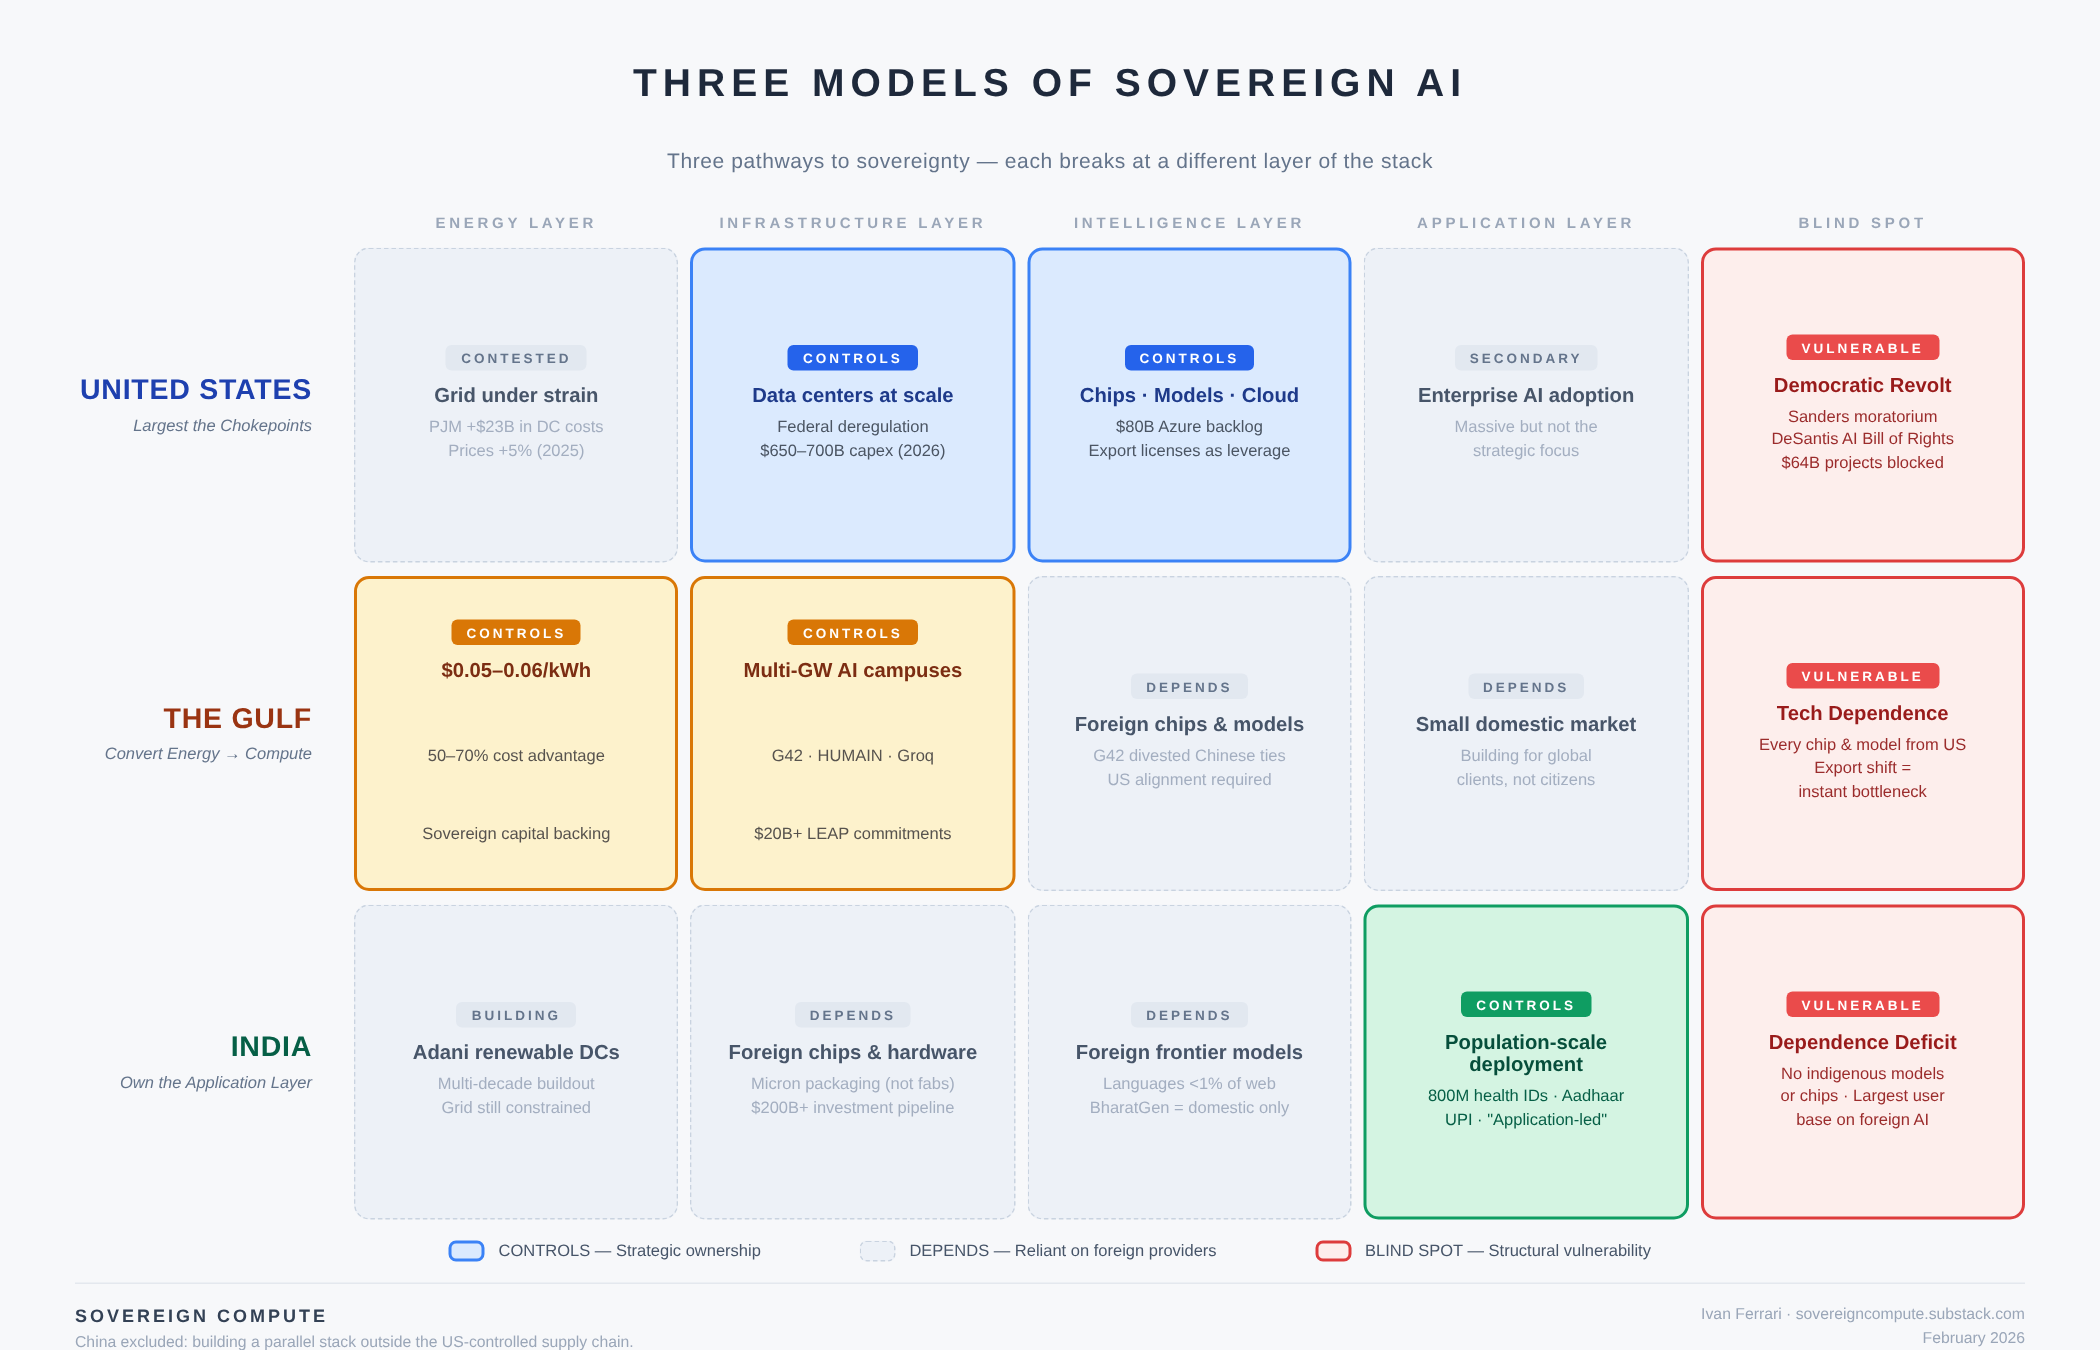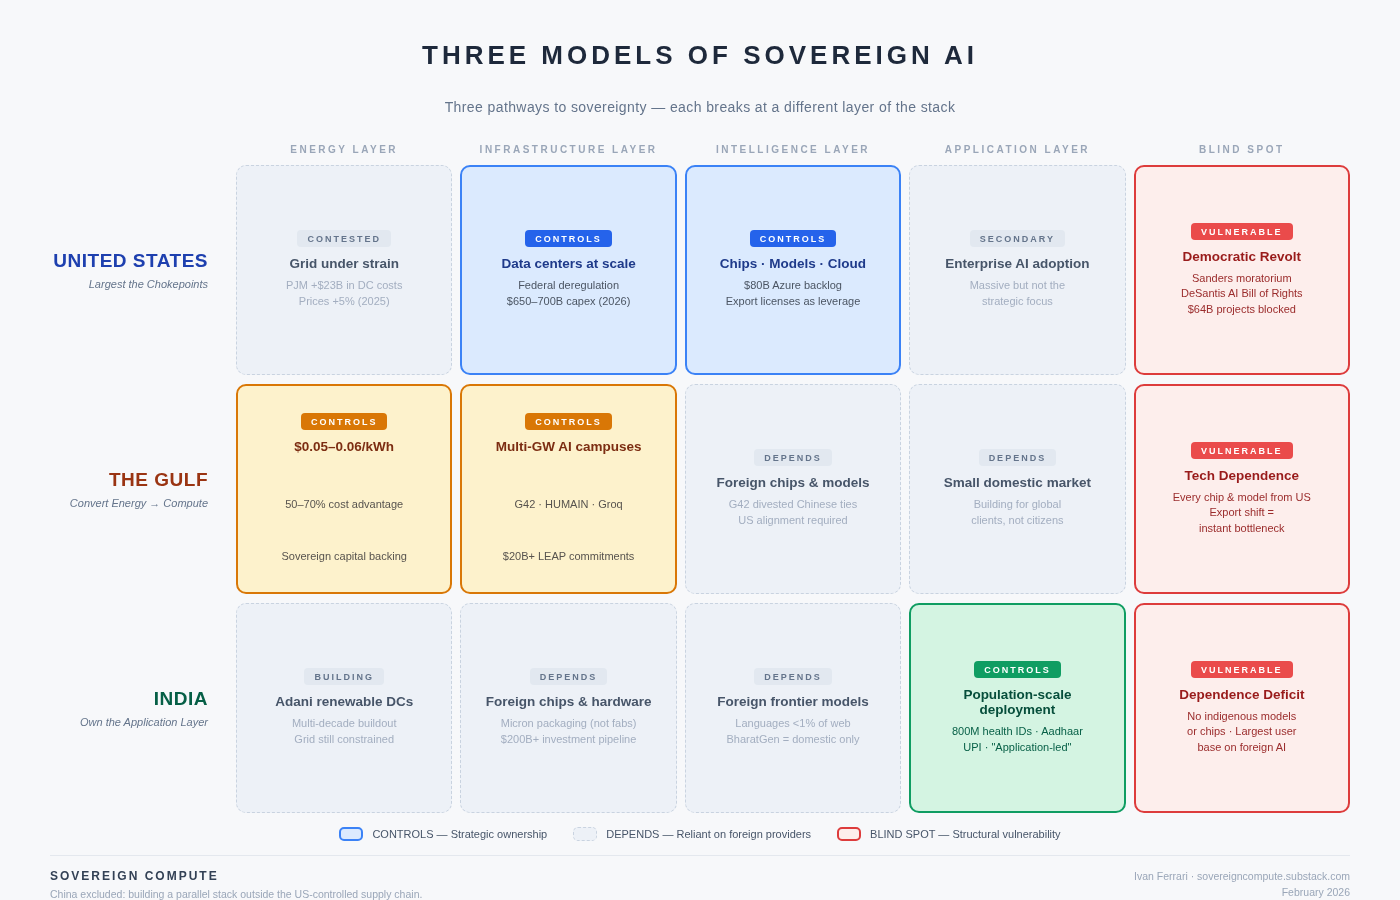--- a/index.html
+++ b/index.html
@@ -68,32 +68,32 @@
   .card.controls-green .c-title { color: var(--green-title); }
   .card.controls-green .c-line { color: var(--green-body); }
 
   .card.vulnerable { background: var(--red-bg); border: 2px solid var(--red-border); }
   .card.vulnerable .badge { background: var(--red-badge); color: #ffffff; }
   .card.vulnerable .c-title { color: var(--red-title); }
   .card.vulnerable .c-line { color: var(--red-body); }
 
   
   .legend {
-    margin-top: 14px; display: flex; justify-content: center; gap: 26px; align-items: center;
+    margin-top: 14px; display: flex; justify-content: center; gap: 66px; align-items: center;
   }
   .legend-item { display: flex; align-items: center; gap: 9px; }
   .legend-swatch { width: 24px; height: 14px; border-radius: 5px; }
   .legend-swatch.controls { background: var(--blue-bg); border: 2px solid var(--blue-border); }
   .legend-swatch.depends { background: var(--neutral-bg); border: 1.5px dashed var(--neutral-border); }
   .legend-swatch.blindspot { background: var(--red-bg); border: 2px solid var(--red-border); }
   .legend-item span { font-size: 11px; color: #475569; }
 
   
   .footer { margin-top: 14px; border-top: 1px solid #e4e8ee; padding-top: 13px;
-    display: flex; justify-content: space-between; align-items: flex-start; }
+    display: flex; justify-content: space-between; align-items: flex-end; }
   .f-brand { font-size: 12px; font-weight: bold; letter-spacing: 2px; color: #334155; }
   .f-note { font-size: 10.5px; color: #9aa6b8; margin-top: 5px; }
   .f-right { text-align: right; font-size: 10.5px; color: #9aa6b8; line-height: 1.5; }
 </style>
 </head>
 <body style="background: rgb(247, 248, 250);">
 
 <div class="page">
 
   <div class="hdr">

